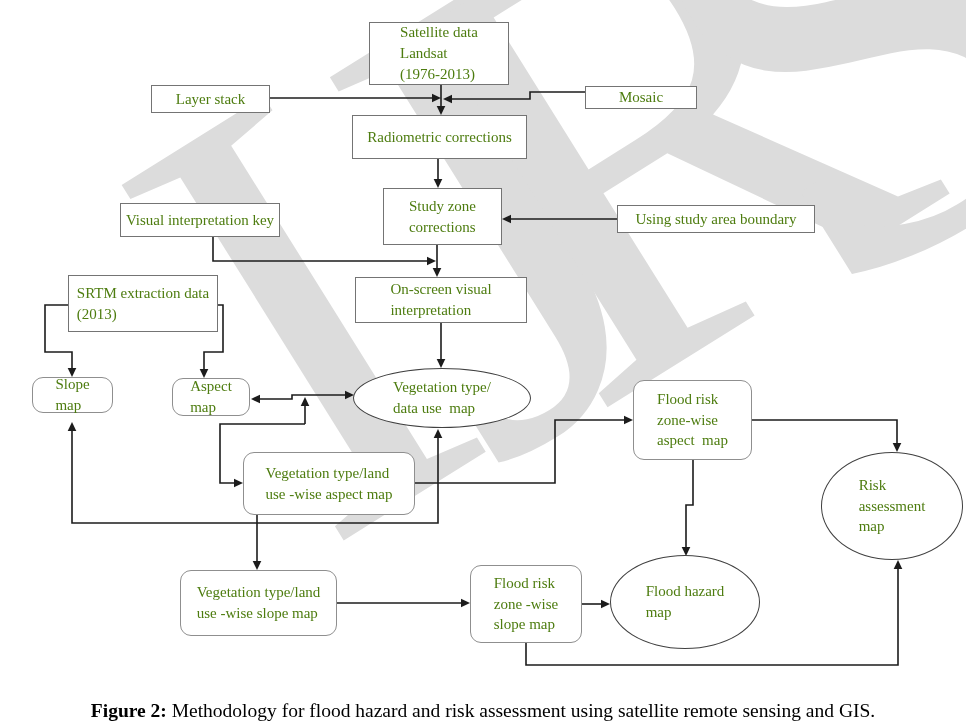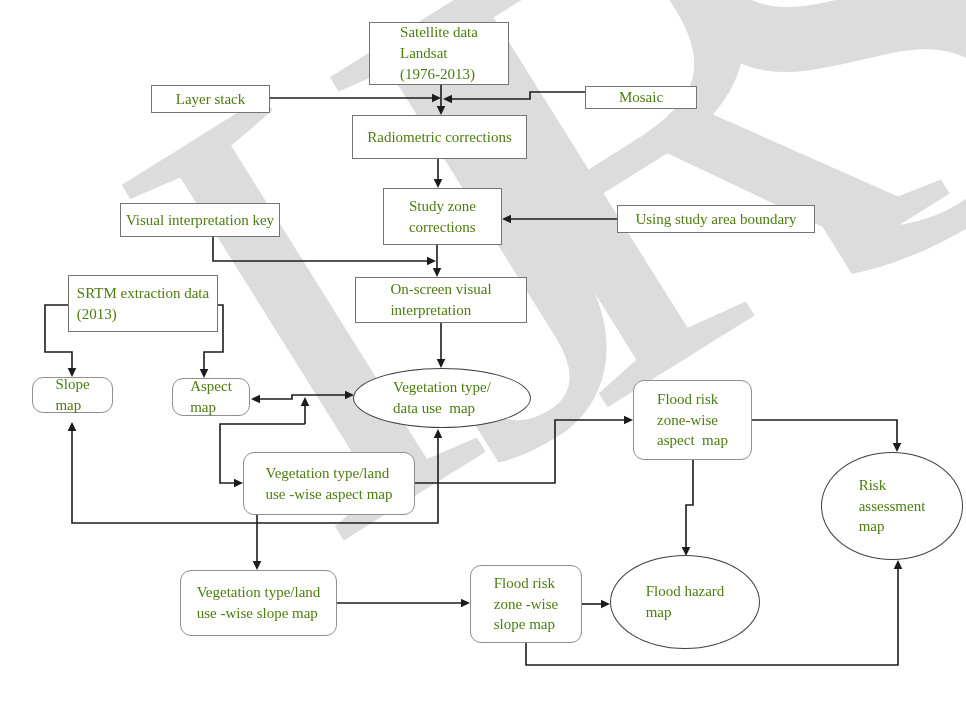--- a/index.html
+++ b/index.html
@@ -138,13 +138,14 @@
       <div class="node rounded" style="left: 470px; top: 565px; width: 112px; height: 78px;">
         <div class="label"><div>Flood risk</div><div>zone -wise</div><div>slope map</div></div>
       </div>
       <div class="node ellipse" style="left: 610px; top: 555px; width: 150px; height: 94px;">
         <div class="label"><div>Flood hazard</div><div>map</div></div>
       </div>
       <div class="node ellipse" style="left: 821px; top: 452px; width: 142px; height: 108px;">
         <div class="label"><div>Risk</div><div>assessment</div><div>map</div></div>
       </div>
     </div>
+  <div class="caption"><span class="cap-bold">Figure 2:</span><span> Methodology for flood hazard and risk assessment using satellite remote sensing and GIS.</span></div>
 </div>
 
 </body></html>

